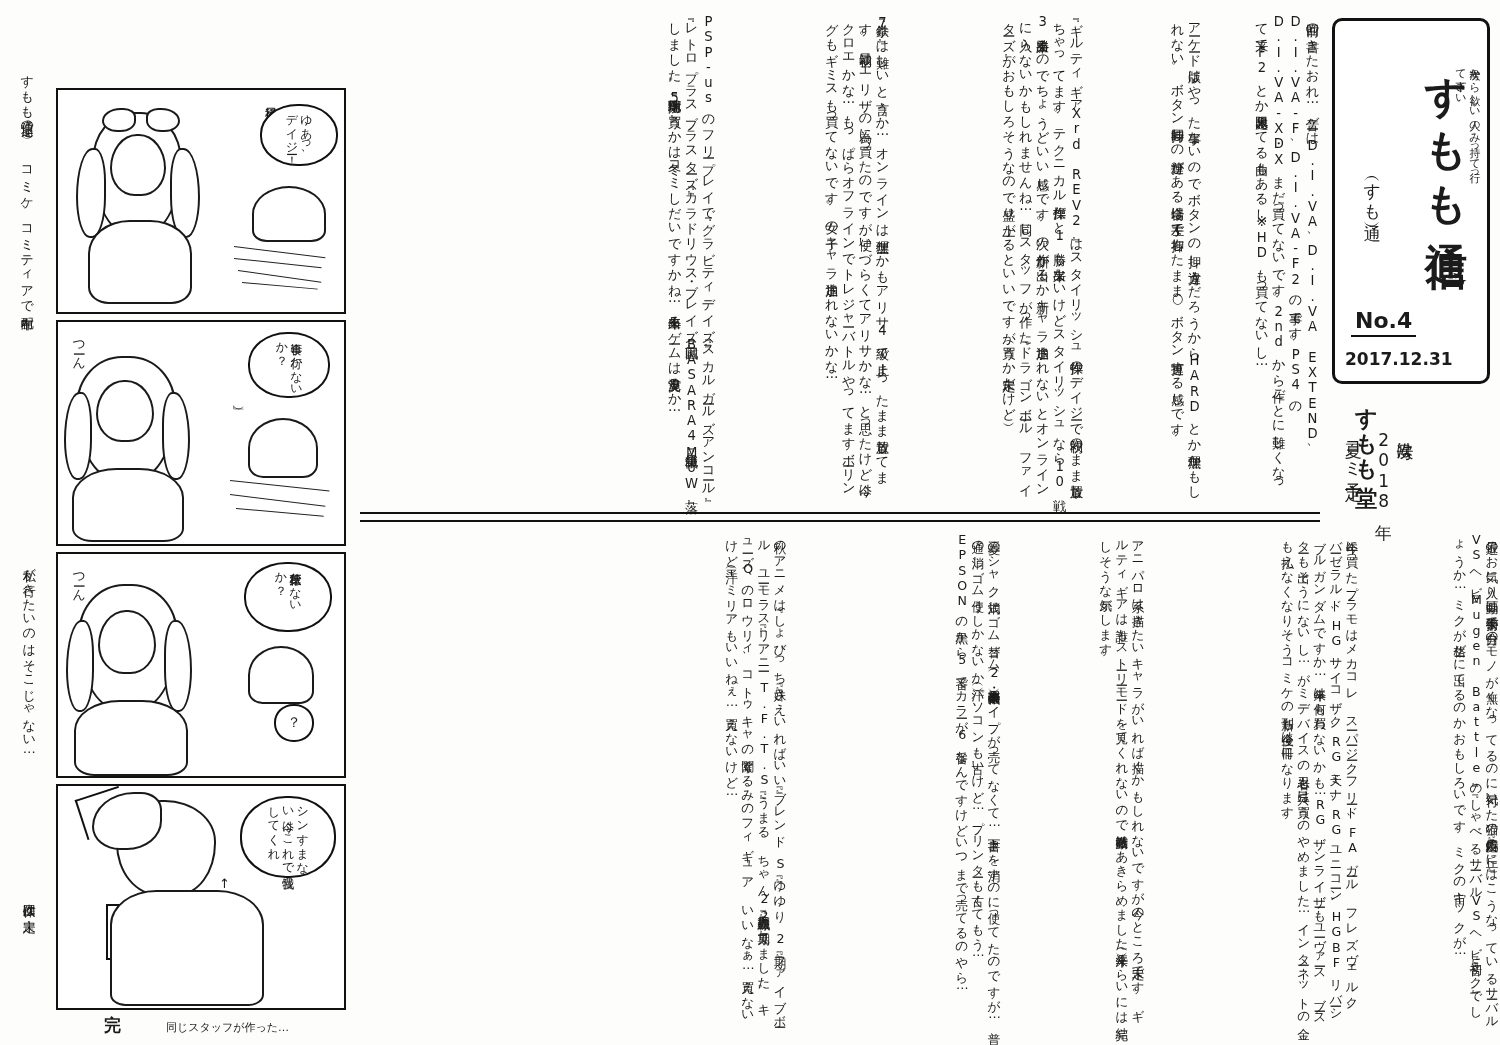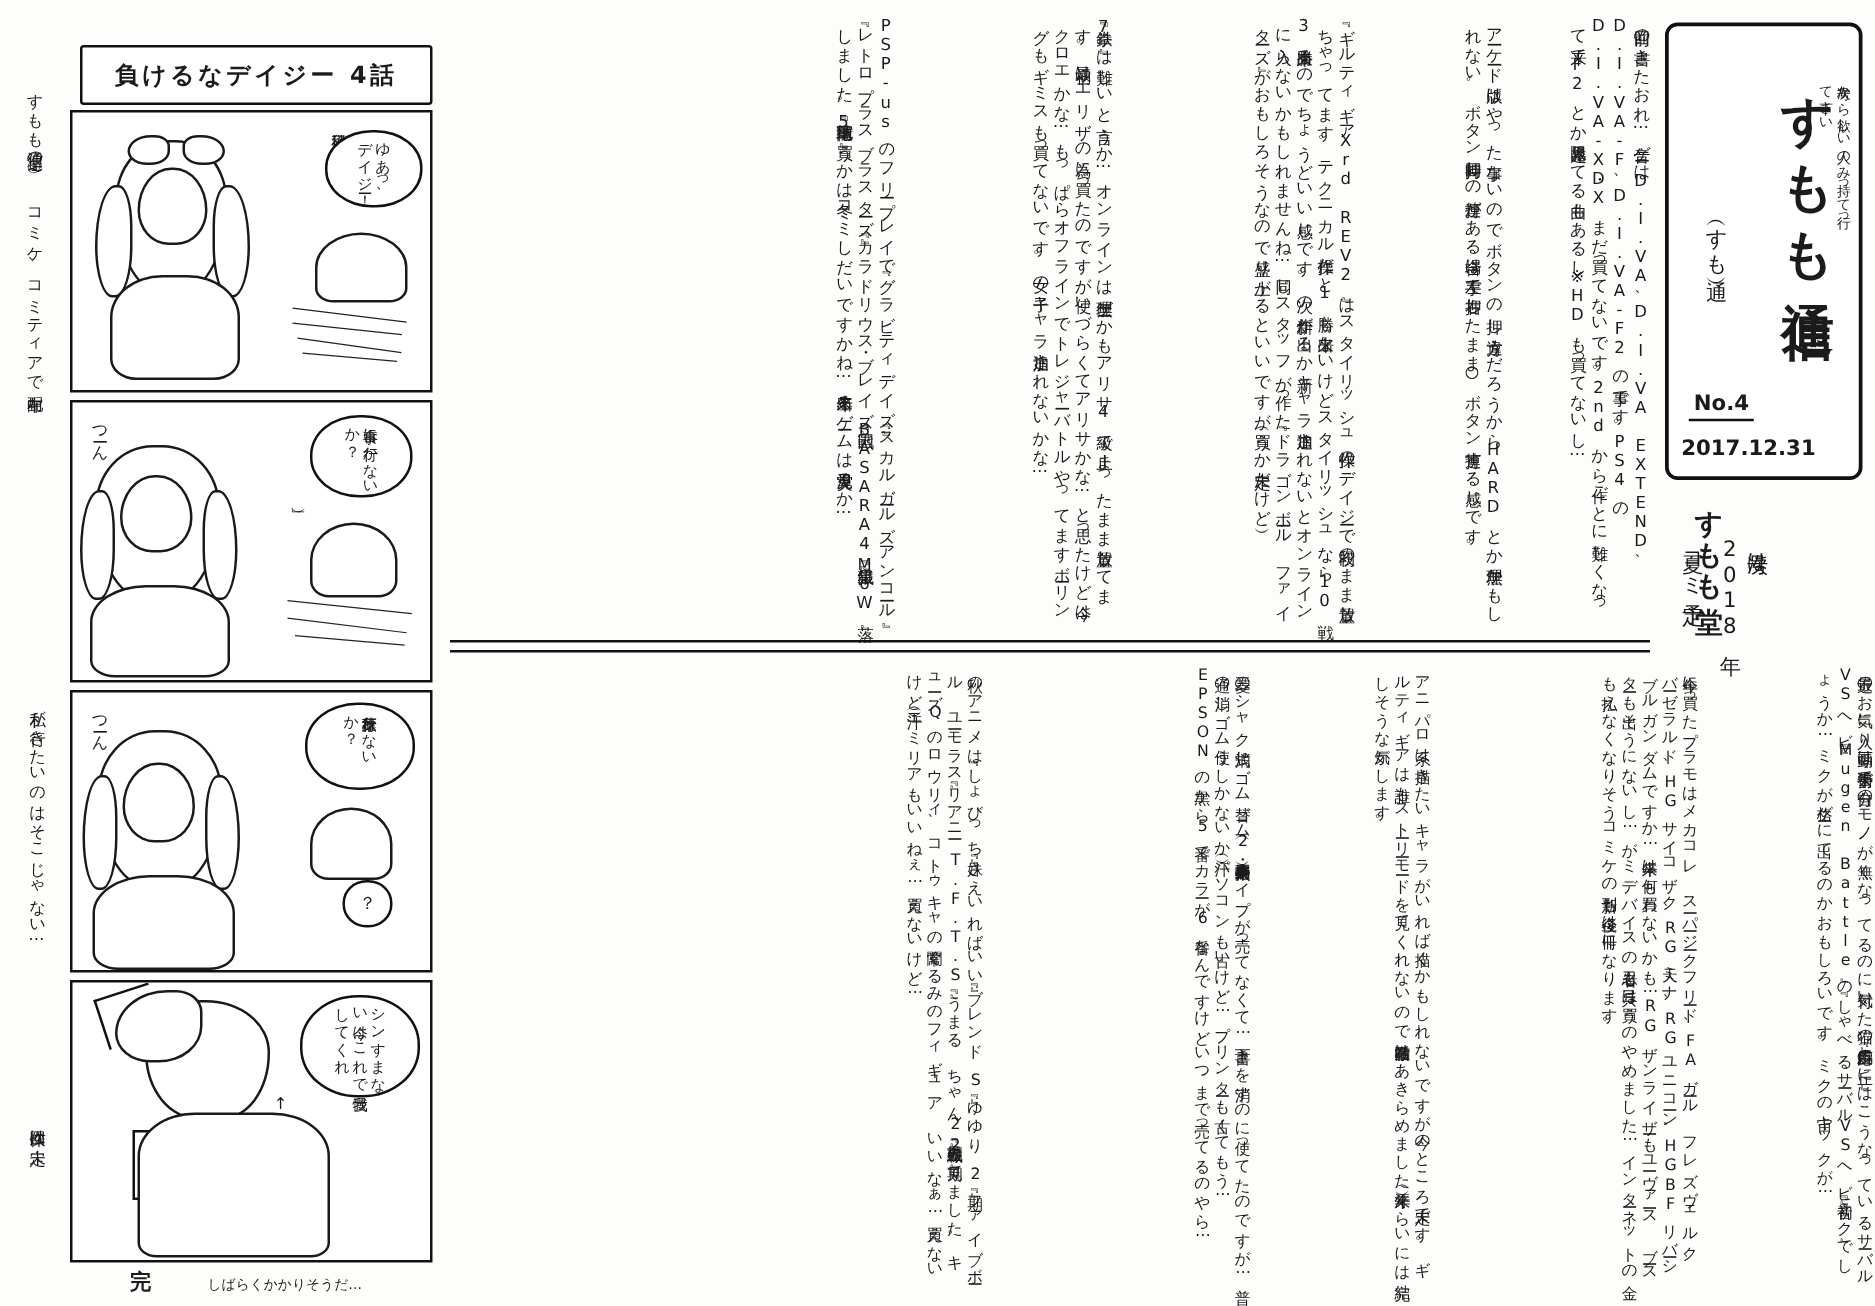--- a/index.html
+++ b/index.html
@@ -39,43 +39,40 @@
   .sq{position:absolute;border:2px solid #111;background:#fff;display:flex;align-items:center;justify-content:center;}
   .hatch{position:absolute;}
   .hatch i{position:absolute;display:block;background:#222;height:1px;transform-origin:left center;}
 
   
   .masthead{position:absolute;left:1332px;top:18px;width:152px;height:360px;
       border:3px solid #111;border-radius:10px;background:#fff;}
   .mast-title{position:absolute;right:14px;top:26px;height:240px;font-size:42px;font-weight:bold;letter-spacing:6px;}
   .mast-sub{position:absolute;right:6px;top:40px;height:120px;font-size:11px;}
   .mast-alt{position:absolute;left:26px;top:150px;height:130px;font-size:17px;}
-  .mast-no{position:absolute;left:16px;bottom:44px;font-size:17px;font-weight:bold;border-bottom:2px solid #111;padding:0 4px 2px 4px;}
+  .mast-no{position:absolute;left:16px;bottom:44px;font-size:22px;font-weight:bold;border-bottom:2px solid #111;padding:0 4px 2px 4px;}
   .mast-date{position:absolute;left:10px;bottom:12px;font-size:17px;font-weight:bold;margin-top:24px;}
   .pub{position:absolute;left:1352px;top:392px;height:120px;font-size:22px;font-weight:bold;}
   .nextissue{position:absolute;left:1372px;top:430px;height:90px;font-size:17px;}
   .nextissue2{position:absolute;left:1342px;top:430px;height:90px;font-size:17px;}
 
   
   .colwrap{position:absolute;}
   .col{position:absolute;top:0;font-size:13.2px;}
   .col.s{font-size:12.6px;}
 
   .divider{position:absolute;background:#111;}
 </style>
 </head>
 <body>
 
 <div class="page">
 
   <div class="manga">
 
-    <div class="manga-title-wrap">
-      <span class="manga-title">負けるなデイジー 4話</span>
-    </div>
 
     <div class="v side-note">すもも通信の〜③ コミケ、コミティアで配布中</div>
     <div class="v side-note2">私が行きたいのはそこじゃない…</div>
     <div class="v side-note3">次回作は未定</div>
 
     <div class="panels">
 
       <div class="panel">
         <div class="v" style="position:absolute;right:66px;top:8px;font-size:12px;">秋日後…</div>
         <div class="bubble" style="right:6px;top:14px;width:74px;height:58px;">
@@ -143,21 +140,21 @@
         </div>
         <div class="face" style="left:58px;top:14px;width:96px;height:92px;border-radius:46% 52% 40% 44%/46% 44% 56% 56%;"></div>
         <div class="hair" style="left:34px;top:6px;width:66px;height:54px;border-radius:60% 30% 50% 40%;"></div>
         <div class="hair" style="left:52px;top:104px;width:150px;height:112px;border-radius:30% 30% 10% 10%;"></div>
         <div style="position:absolute;left:22px;top:6px;width:44px;height:40px;border-left:2px solid #111;border-top:2px solid #111;transform:rotate(-18deg);"></div>
         <div class="v" style="position:absolute;right:112px;top:90px;font-size:13px;">↑</div>
       </div>
     </div>
 
     <div style="position:absolute;left:88px;top:1000px;font-size:17px;font-weight:bold;">完</div>
-    <div style="position:absolute;left:150px;top:1006px;font-size:11px;">しばらくかかりそうだ…</div>
+    <div style="position:absolute;left:150px;top:1006px;font-size:11px;">同じスタッフが作った…</div>
   </div>
 
   <div class="masthead">
     <div class="v mast-title">すもも通信</div>
     <div class="v mast-sub">次号から欲しい人のみ持って行って下さい</div>
     <div class="v mast-alt">（すも通）</div>
     <div class="mast-no">No.4</div>
     <div class="mast-date">2017.12.31</div>
   </div>
   <div class="v pub">すもも堂</div>

